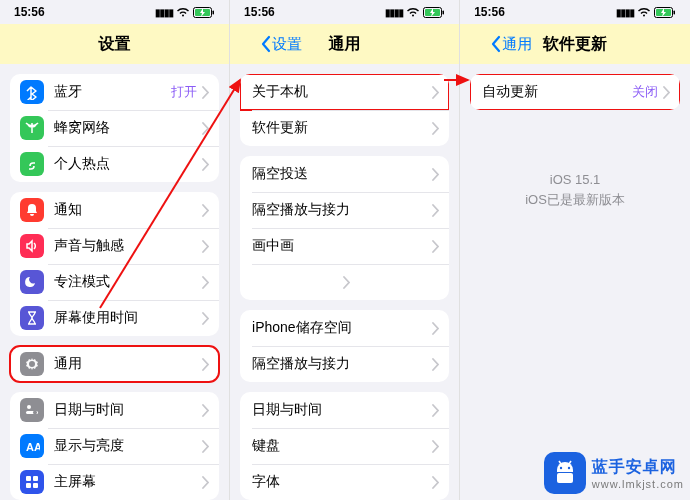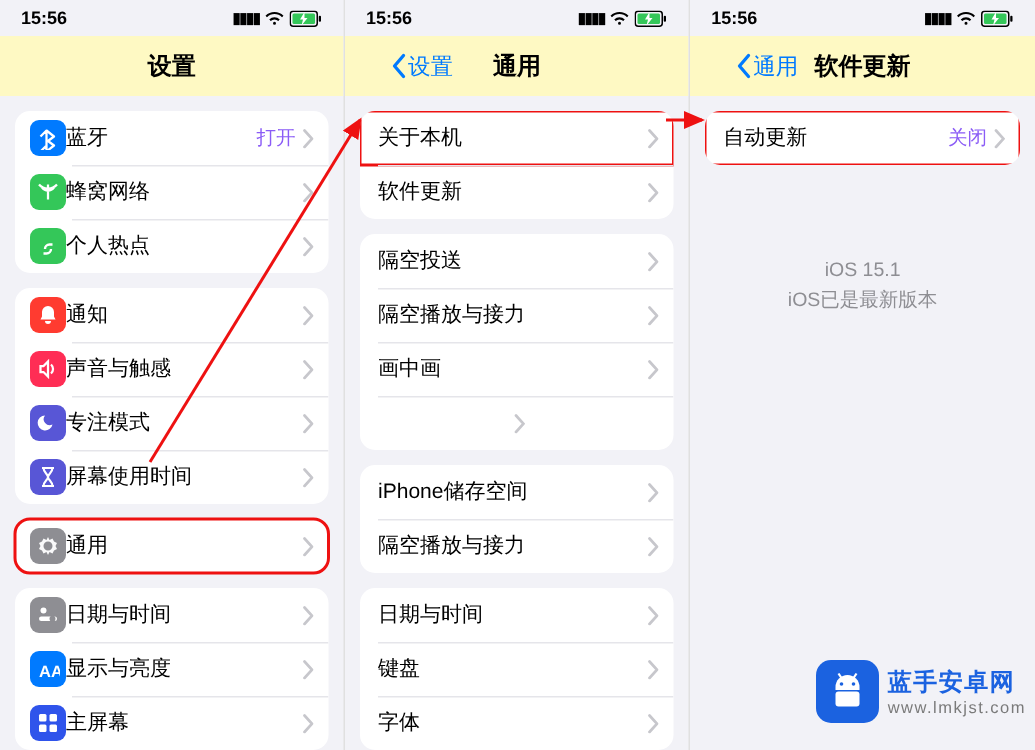--- a/index.html
+++ b/index.html
@@ -14,31 +14,31 @@
   .battery svg { display: block; }
   .nav { height: 40px; display: flex; align-items: center; position: relative; background: #fef9c3; padding-left: 24px; }
   .nav-title { position: absolute; left: 0; right: 0; text-align: center; font-size: 16px; font-weight: 600; pointer-events:none;}
   .nav-back { display: flex; align-items: center; color: #007aff; font-size: 15px; padding-left: 6px; cursor: pointer; }
   .nav-back svg { display:block; }
   .content { flex: 1; overflow: hidden; }
   .group { background: #fff; border-radius: 10px; margin: 10px 10px 0 10px; overflow: hidden; }
   .row { display: flex; align-items: center; height: 36px; padding: 0 10px 0 10px; position: relative; cursor: pointer; justify-content: center; }
   .row + .row::before { content: ""; position: absolute; left: 38px; right: 0; top: 0; height: 1px; background: #e5e5ea; }
   .row.noicon + .row.noicon::before { left: 12px; }
-  .icon { width: 24px; height: 24px; border-radius: 6px; display: flex; align-items: center; justify-content: center; color: #fff; flex-shrink: 0; }
+  .icon { width: 24px; height: 24px; border-radius: 6px; margin-right: 10px; display: flex; align-items: center; justify-content: center; color: #fff; flex-shrink: 0; }
   .icon svg { display: block; }
   .row-label { flex: 1; font-size: 14px; color: #000; }
   .row-value { font-size: 13px; color: #8b5cf6; margin-right: 4px; }
   .chevron { color: #c7c7cc; flex-shrink: 0; }
   .chevron svg { display:block; }
   .row.noicon { padding-left: 12px; }
   .highlight-red { outline: 2px solid #e11; outline-offset: -1px; }
   .arrow-line { position: absolute; pointer-events: none; z-index: 50; }
   .info-text { text-align: center; color: #8e8e93; font-size: 13px; margin-top: 60px; line-height: 1.5; }
-  .watermark { position: absolute; right: 6px; bottom: 18px; display: flex; align-items: center; gap: 6px; z-index: 60; }
+  .watermark { position: absolute; right: 6px; bottom: 6px; display: flex; align-items: center; gap: 6px; z-index: 60; }
   .wm-logo { width: 42px; height: 42px; background: #1b62e0; border-radius: 10px; display: flex; align-items: center; justify-content: center; }
   .wm-text { font-size: 16px; font-weight: 600; color: #1b62e0; letter-spacing: 1px; }
   .wm-sub { font-size: 11px; color: #7a7a7a; display:block; letter-spacing: 1px; }
 </style>
 </head>
 <body>
 
 <div class="phones">
 
   <div class="phone">

